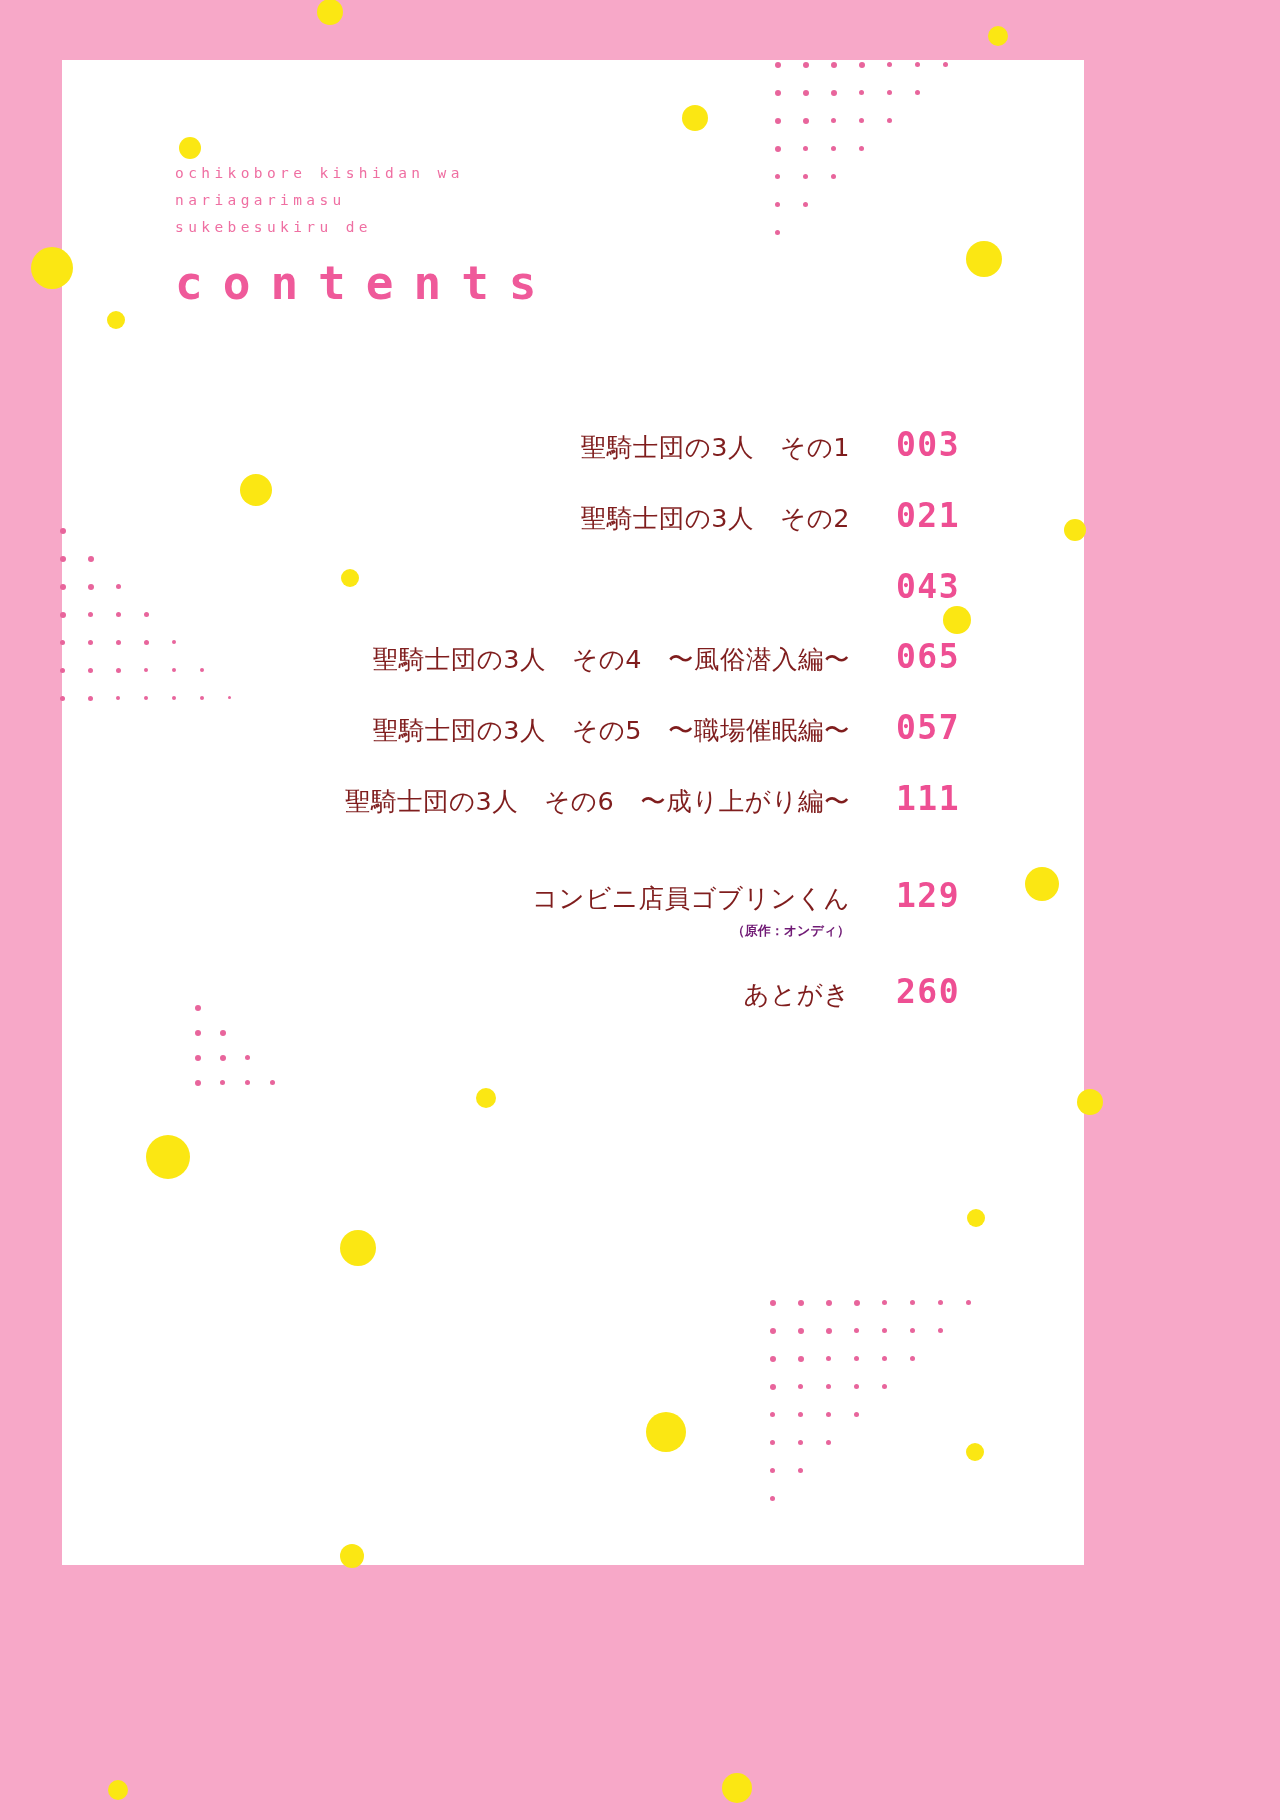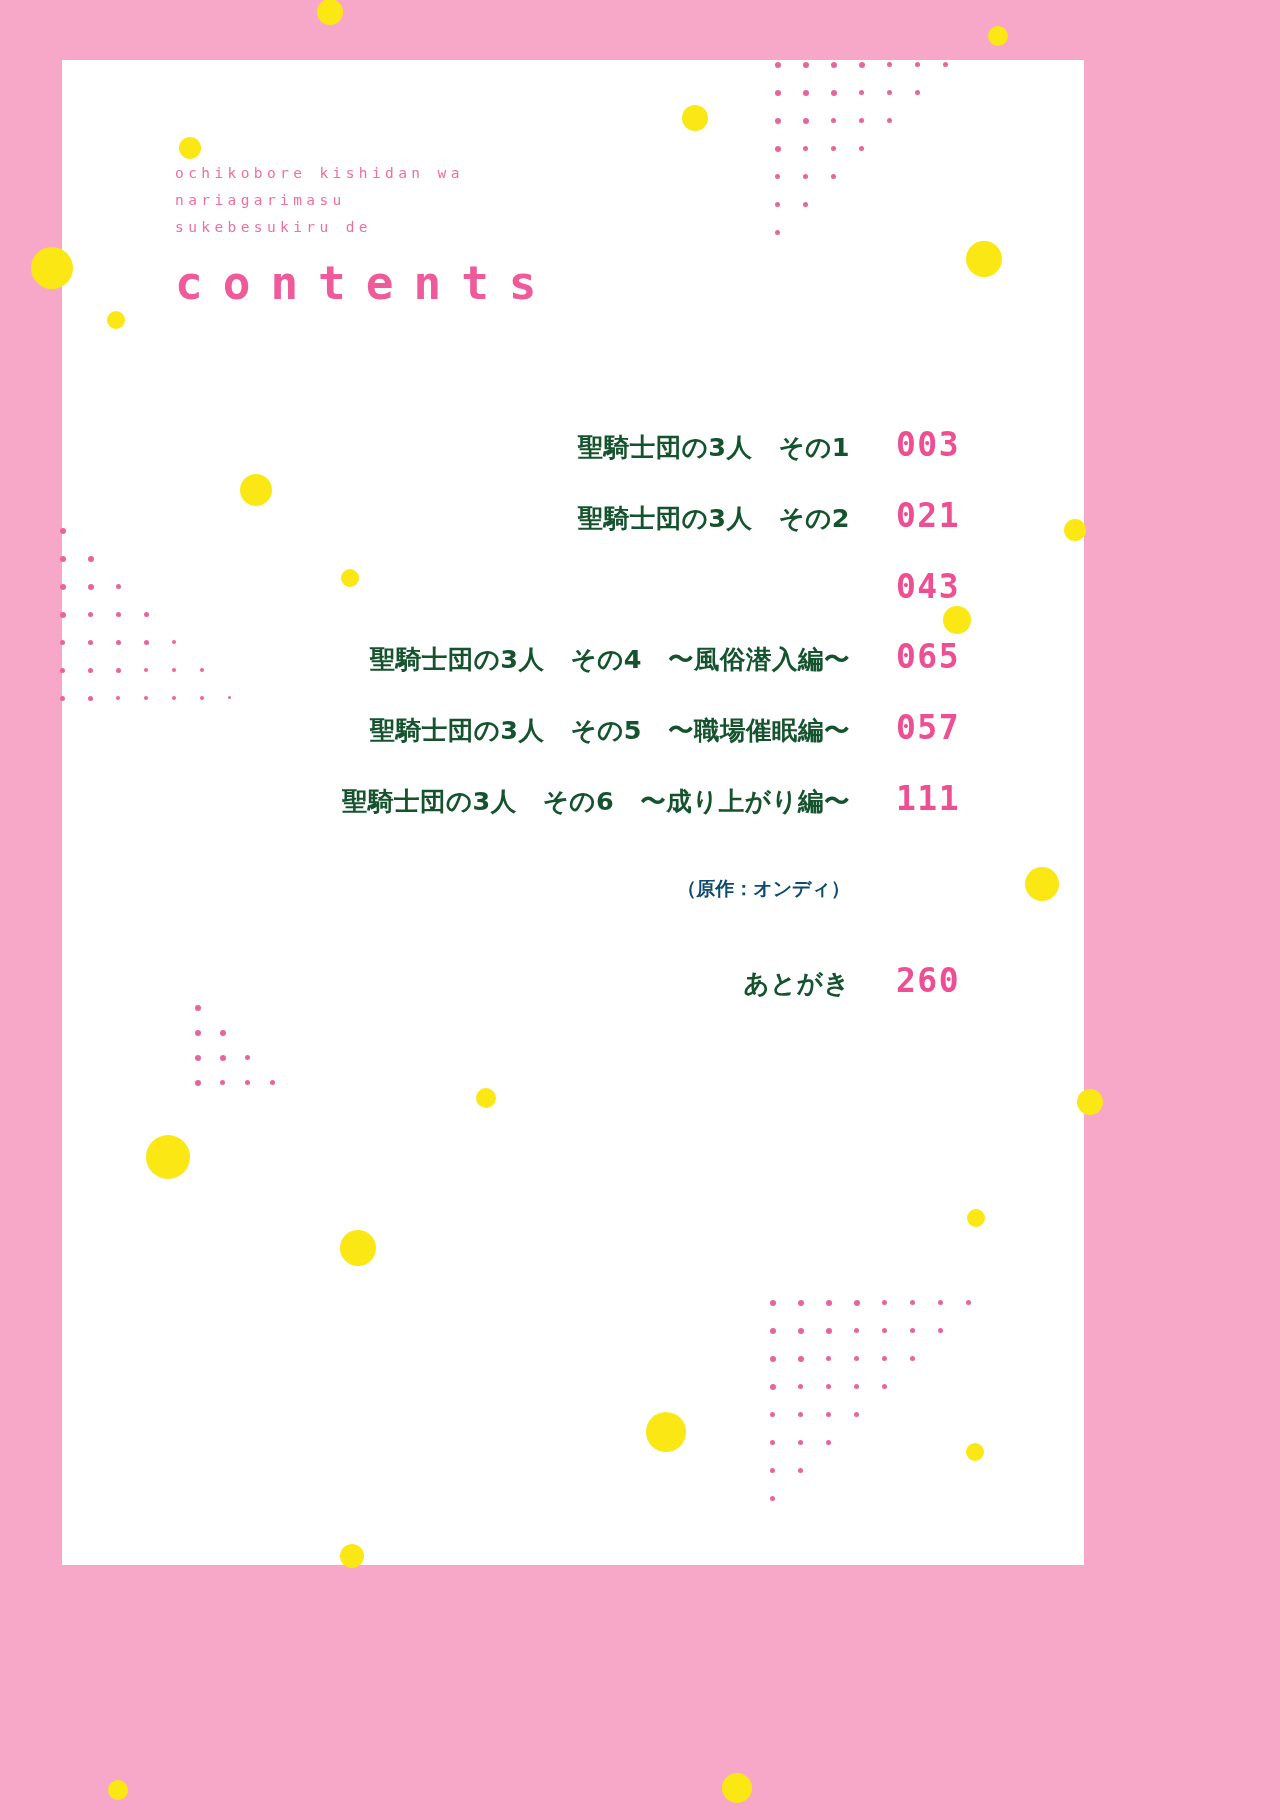--- a/index.html
+++ b/index.html
@@ -73,44 +73,44 @@
   .toc-row {
     display: flex;
     align-items: baseline;
     justify-content: flex-end;
     margin-bottom: 31px;
   }
   .toc-row.tight {
     margin-bottom: 6px;
   }
   .toc-title {
-    color: #14532d;
+    color: #7f1d1d;
     font-size: 25.5px;
-    font-weight: bold;
+    font-weight: normal;
     letter-spacing: 0.5px;
     text-align: center;
     white-space: nowrap;
     font-family: "DejaVu Sans", sans-serif;
   }
   .toc-page {
     color: #ee4f93;
     font-size: 33px;
     font-weight: bold;
     letter-spacing: 1.5px;
     width: 110px;
     text-align: right;
     font-family: "DejaVu Sans Mono", monospace;
   }
   .toc-sub {
-    color: #0c4a6e;
-    font-size: 19px;
+    color: #701a75;
+    font-size: 13px;
     font-weight: bold;
     text-align: right;
     padding-right: 110px;
-    margin-bottom: 59px;
+    margin-bottom: 32px;
     font-family: "DejaVu Sans", sans-serif;
   }
   .spacer-lg { height: 26px; }
 </style>
 </head>
 <body>
 
 <div class="page-card"></div>
 
 <div id="deco">
@@ -273,20 +273,24 @@
     <span class="toc-page">057</span>
   </div>
 
   <div class="toc-row">
     <span class="toc-title">聖騎士団の3人　その6　〜成り上がり編〜</span>
     <span class="toc-page">111</span>
   </div>
 
   <div class="spacer-lg"></div>
 
+  <div class="toc-row tight">
+    <span class="toc-title">コンビニ店員ゴブリンくん</span>
+    <span class="toc-page">129</span>
+  </div>
   <div class="toc-sub">（原作：オンディ）</div>
 
 
   <div class="toc-row">
     <span class="toc-title">あとがき</span>
     <span class="toc-page">260</span>
   </div>
 
 </div>
 

